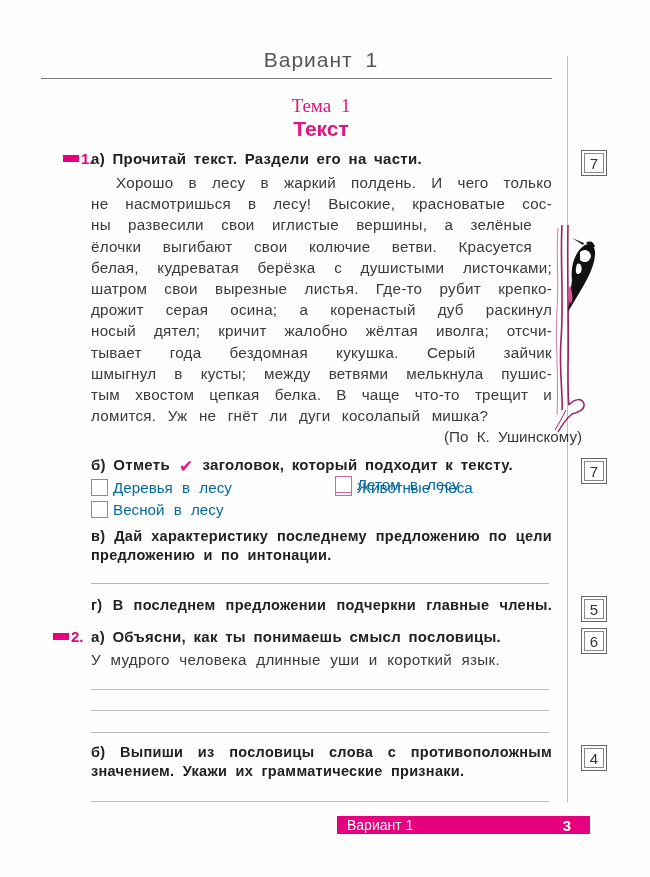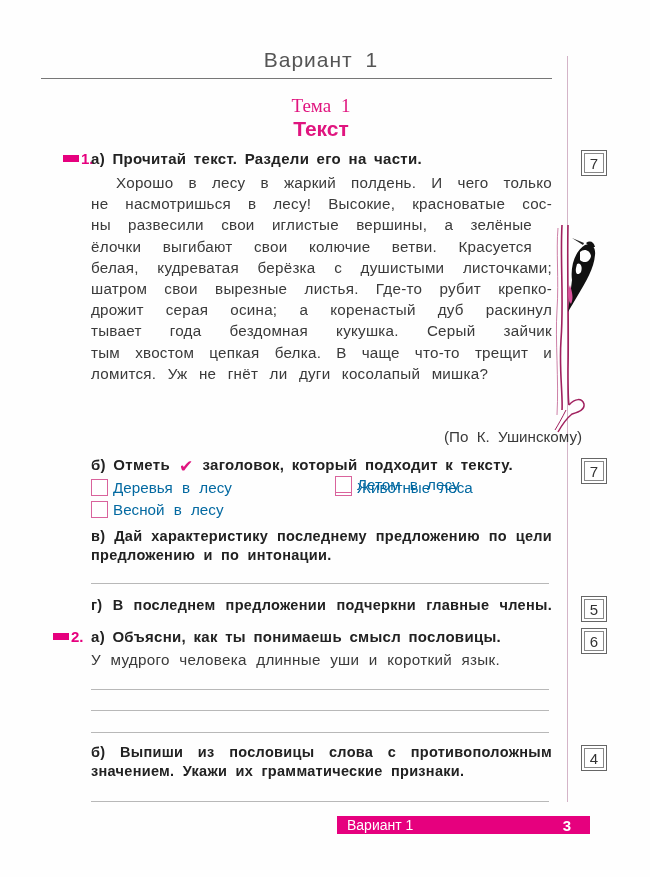--- a/index.html
+++ b/index.html
@@ -67,21 +67,23 @@
 <div class="abs score-box" style="left:581px; top:150px;">7</div>
 
 <div class="abs passage" style="left:91px; top:172px; width:461px;">
   <span class="line" style="padding-left:25px;">Хорошо в лесу в жаркий полдень. И чего только</span>
   <span class="line">не насмотришься в лесу! Высокие, красноватые сос-</span>
   <span class="line" style="width:441px;">ны развесили свои иглистые вершины, а зелёные</span>
   <span class="line" style="width:441px;">ёлочки выгибают свои колючие ветви. Красуется</span>
   <span class="line">белая, кудреватая берёзка с душистыми листочками;</span>
   <span class="line">шатром свои вырезные листья. Где-то рубит крепко-</span>
   <span class="line">дрожит серая осина; а коренастый дуб раскинул</span>
+  <span class="line">носый дятел; кричит жалобно жёлтая иволга; отсчи-</span>
   <span class="line">тывает года бездомная кукушка. Серый зайчик</span>
+  <span class="line">шмыгнул в кусты; между ветвями мелькнула пушис-</span>
   <span class="line">тым хвостом цепкая белка. В чаще что-то трещит и</span>
   <span class="line" style="width:435px; text-align-last:left; word-spacing:7px;">ломится. Уж не гнёт ли дуги косолапый мишка?</span>
 </div>
 <div class="abs attribution" style="left:396px; top:428px;margin-left:48px;">(По К. Ушинскому)</div>
 
 <svg class="abs" style="left:550px; top:220px;" width="50" height="215" viewBox="0 0 50 215">
   <path d="M12 5 C10 40 14 80 11 120 C9 150 13 175 12 190" stroke="#a0205e" stroke-width="1.6" fill="none"></path>
   <path d="M18 5 C17 50 19 100 18 150 C18 170 18 180 19 185" stroke="#a0205e" stroke-width="1.6" fill="none"></path>
   <path d="M8 8 C6 30 9 60 7 90 C5 120 9 160 7 195" stroke="#c06090" stroke-width="0.8" fill="none"></path>
   <path d="M19 185 C25 178 32 178 34 184 C35 190 28 192 22 194 C17 198 12 205 8 212" stroke="#a0205e" stroke-width="1.5" fill="none"></path>

